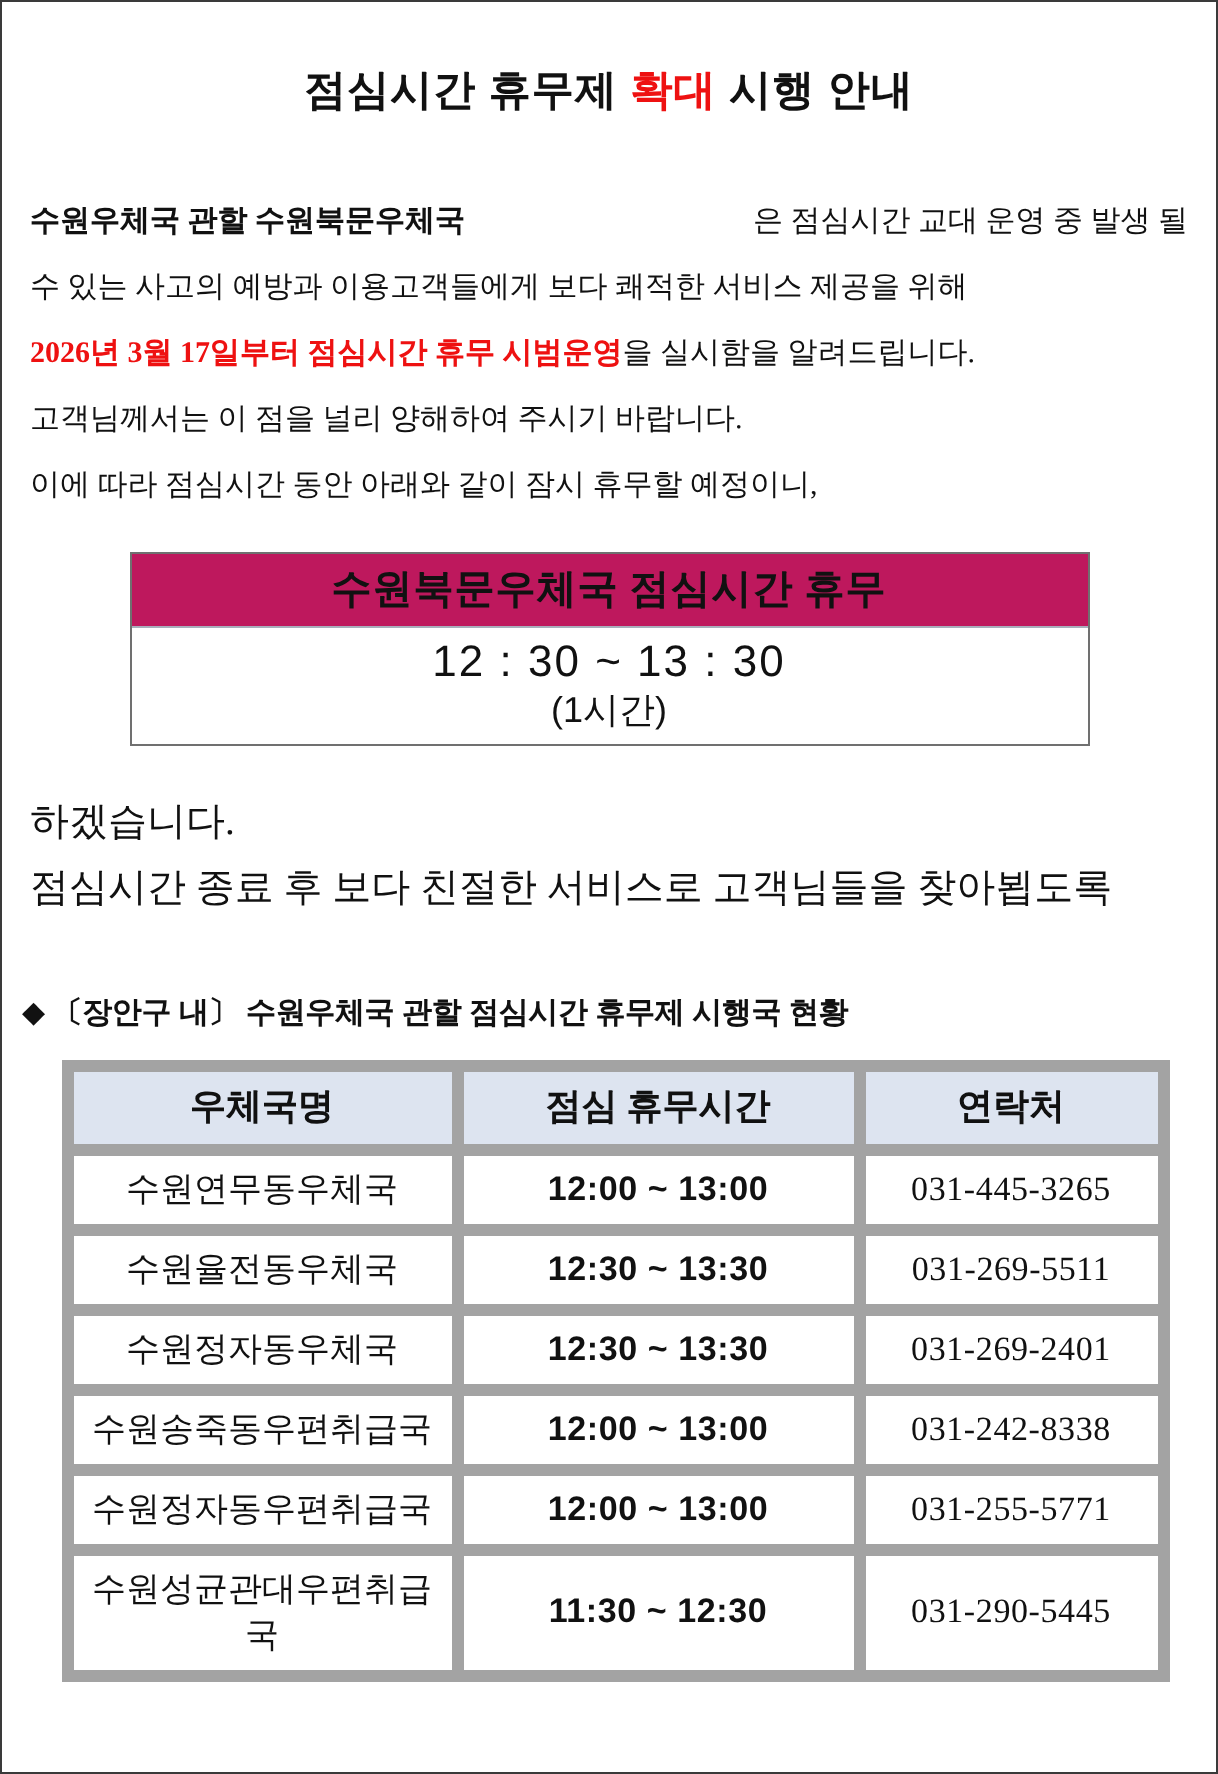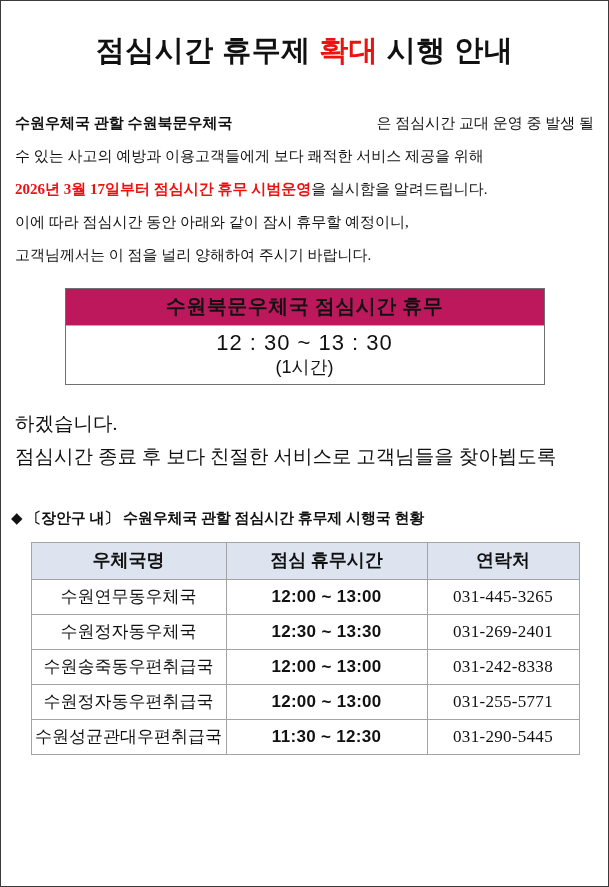--- a/index.html
+++ b/index.html
@@ -19,21 +19,21 @@
     background: #ffffff;
     border: 1px solid #3a3a3a;
     overflow: hidden;
   }
 
   
   .title {
     text-align: center;
     font-family: "Liberation Sans", "DejaVu Sans", sans-serif;
     font-weight: bold;
-    font-size: 29px;
+    font-size: 21px;
     letter-spacing: 0.5px;
     margin: 30px 0 0 0;
     white-space: nowrap;
   }
   .title .accent {
     color: #ee1111;
   }
 
   
   .body-block {
@@ -112,21 +112,21 @@
     margin: 14px auto 0 auto;
     width: 548px;
   }
   table.offices {
     border-collapse: collapse;
     width: 100%;
     table-layout: fixed;
   }
   table.offices th,
   table.offices td {
-    border: 1px solid #a3a3a3;
+    border: 6px solid #a3a3a3;
     text-align: center;
     font-size: 17px;
     padding: 5px 2px 6px 2px;
     vertical-align: middle;
   }
   table.offices th {
     background: #dde4f0;
     font-weight: bold;
     font-size: 18px;
     padding: 5px 2px 7px 2px;
@@ -170,22 +170,22 @@
 
   <h1 class="title"><span>점심시간 휴무제 </span><span class="accent">확대</span><span> 시행 안내</span></h1>
 
   <div class="body-block">
     <div class="body-line just-line">
         <span class="b-strong">수원우체국 관할 수원북문우체국</span>
         <span>은 점심시간 교대 운영 중 발생 될</span>
       </div>
     <div class="body-line">수 있는 사고의 예방과 이용고객들에게 보다 쾌적한 서비스 제공을 위해</div>
     <div class="body-line"><span class="b-red">2026년 3월 17일부터 점심시간 휴무 시범운영</span><span>을 실시함을 알려드립니다.</span></div>
+    <div class="body-line">고객님께서는 이 점을 널리 양해하여 주시기 바랍니다.</div>
     <div class="body-line">이에 따라 점심시간 동안 아래와 같이 잠시 휴무할 예정이니,</div>
-    <div class="body-line">고객님께서는 이 점을 널리 양해하여 주시기 바랍니다.</div>
   </div>
 
   <div class="hl-box">
     <div class="hl-box-head">수원북문우체국 점심시간 휴무</div>
     <div class="hl-box-body">
       <div class="hl-time">12 : 30  ~  13 : 30</div>
       <div class="hl-dur">(1시간)</div>
     </div>
   </div>
 
@@ -210,20 +210,25 @@
           <th>연락처</th>
         </tr>
       </thead>
       <tbody>
           <tr>
             <td class="name-cell">수원연무동우체국</td>
             <td class="time-cell">12:00  ~  13:00</td>
             <td class="tel-cell">031-445-3265</td>
           </tr>
           <tr>
+            <td class="name-cell">수원율전동우체국</td>
+            <td class="time-cell">12:30  ~  13:30</td>
+            <td class="tel-cell">031-269-5511</td>
+          </tr>
+          <tr>
             <td class="name-cell">수원정자동우체국</td>
             <td class="time-cell">12:30  ~  13:30</td>
             <td class="tel-cell">031-269-2401</td>
           </tr>
           <tr>
             <td class="name-cell">수원송죽동우편취급국</td>
             <td class="time-cell">12:00  ~  13:00</td>
             <td class="tel-cell">031-242-8338</td>
           </tr>
           <tr>

